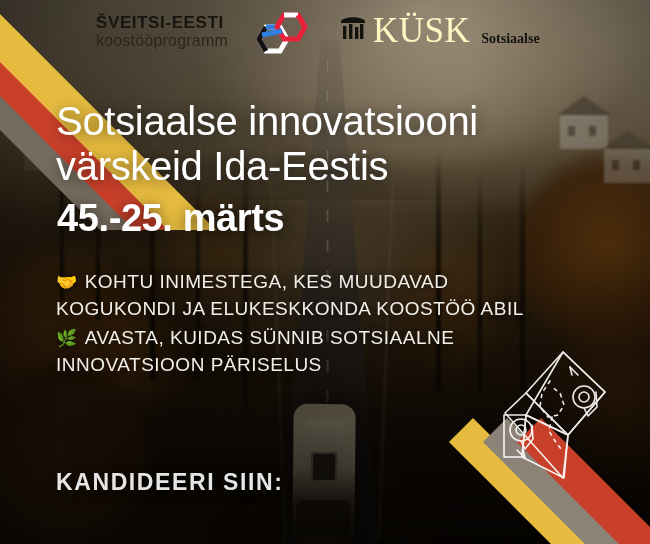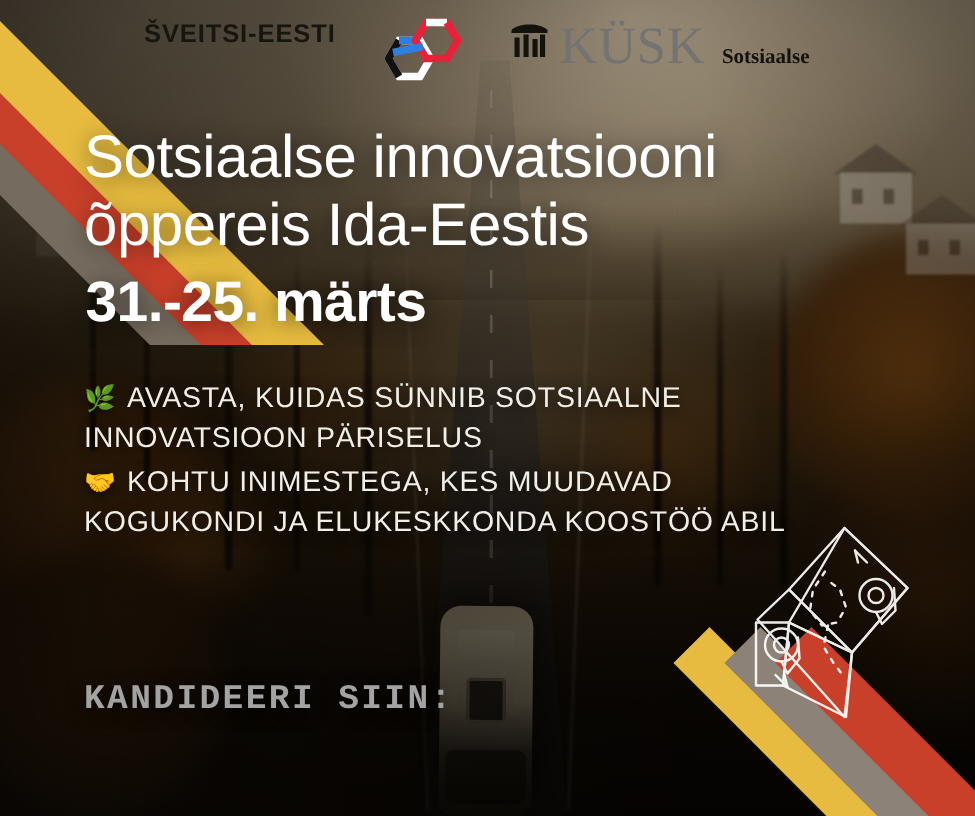--- a/index.html
+++ b/index.html
@@ -114,25 +114,25 @@
   
   .mapart{position:absolute;left:492px;top:345px;width:150px;height:140px;opacity:.92;}
 
   
   .logos{position:absolute;left:0;top:0;width:650px;height:70px;}
   .logo-se{position:absolute;left:96px;top:14px;color:#17150f;text-align:left;}
   .logo-se .l1{font-size:17px;font-weight:700;letter-spacing:.6px;line-height:1.05;}
   .logo-se .l2{font-size:16px;font-weight:400;letter-spacing:.2px;line-height:1.1;color:#2a261d;}
   .logo-hex{position:absolute;left:252px;top:11px;width:60px;height:52px;}
   .logo-kusk{position:absolute;left:340px;top:13px;display:flex;align-items:center;gap:7px;}
-  .kusk-word{font-family:"Liberation Serif","DejaVu Serif",serif;font-size:35px;line-height:1;color:#737373;letter-spacing:.5px;}
+  .kusk-word{font-family:"Liberation Serif","DejaVu Serif",serif;font-size:35px;line-height:1;color:#fef9c3;letter-spacing:.5px;}
   .kusk-sub{font-family:"Liberation Serif","DejaVu Serif",serif;font-size:14px;font-weight:700;line-height:1.18;color:#14120d;margin-left:4px;}
 
   
-  .content{position:absolute;left:0;top:0;width:650px;height:486px;}
+  .content{position:absolute;left:0;top:16px;width:650px;height:486px;}
   .h1{
     position:absolute;left:56px;top:83px;width:560px;
     color:#fff;font-size:40px;font-weight:400;line-height:1.13;
     letter-spacing:-.3px;
     text-shadow:0 2px 14px rgba(0,0,0,.55);
   }
   .date{
     position:absolute;left:57px;top:181px;
     color:#fff;font-size:38px;font-weight:700;letter-spacing:-.4px;
     text-shadow:0 2px 14px rgba(0,0,0,.6);
@@ -141,24 +141,23 @@
   .bullet{
     color:#f2efe9;font-size:19px;line-height:1.42;
     letter-spacing:.5px;font-weight:400;
     text-transform:uppercase;
     text-shadow:0 2px 10px rgba(0,0,0,.75);
     margin-bottom:2px;
   }
   .bullet .emj{font-size:17px;margin-right:7px;}
   .cta{
     position:absolute;left:56px;top:452px;
-    color:#a3a3a3;font-size:23px;font-weight:700;letter-spacing:1.6px;
+    color:#e5e5e5;font-size:23px;font-weight:700;letter-spacing:1.6px;
     line-height:1.28;text-transform:uppercase;
     text-shadow:0 2px 12px rgba(0,0,0,.8);
-    font-family:Liberation Mono, monospace;
   }
 </style>
 </head>
 <body>
 
 <div id="poster">
 
   <div class="bg" aria-hidden="true">
     <div class="bg-sky"></div>
     <div class="bg-ground"></div>
@@ -246,20 +245,21 @@
       <path d="M78 22 L80 30"></path>
       <path d="M25 105 L33 113"></path>
       <path d="M33 113 L31 105"></path>
     </svg>
   </div>
 
   <div class="logos">
 
     <div class="logo-se">
       <div class="l1">ŠVEITSI-EESTI</div>
+      <div class="l2">koostööprogramm</div>
     </div>
 
     <div class="logo-hex">
       <svg width="60" height="52" viewBox="0 0 60 52" fill="none" stroke-width="5" stroke-linecap="butt">
 
         <g transform="translate(4,14)">
           <path d="M10 2 L24 2 L31 14 L24 26 L10 26 L3 14 Z" stroke="#ffffff"></path>
           <path d="M10 2 L3 14 L10 26" stroke="#111111"></path>
           <path d="M10 2 L24 2" stroke="#2f7fe0"></path>
         </g>
@@ -289,32 +289,32 @@
         <br>
         <span>Sotsiaalse</span>
       </span>
     </div>
   </div>
 
   <div class="content">
 
     <div class="h1">
       <span>Sotsiaalse innovatsiooni</span><br>
-      <span>õppereis Ida-Eestis</span>
-    </div>
-
-    <div class="date">31.-25. märts</div>
+      <span>värskeid Ida-Eestis</span>
+    </div>
+
+    <div class="date">45.-25. märts</div>
 
     <div class="bullets">
+      <div class="bullet">
+        <span class="emj">🤝</span><span>Kohtu inimestega, kes muudavad kogukondi ja elukeskkonda koostöö abil</span>
+      </div>
       <div class="bullet">
         <span class="emj">🌿</span><span>Avasta, kuidas sünnib sotsiaalne innovatsioon päriselus</span>
       </div>
-      <div class="bullet">
-        <span class="emj">🤝</span><span>Kohtu inimestega, kes muudavad kogukondi ja elukeskkonda koostöö abil</span>
-      </div>
     </div>
 
     <div class="cta">
       <span>Kandideeri siin:</span><br>
     </div>
   </div>
 
 </div>
 
 </body></html>

